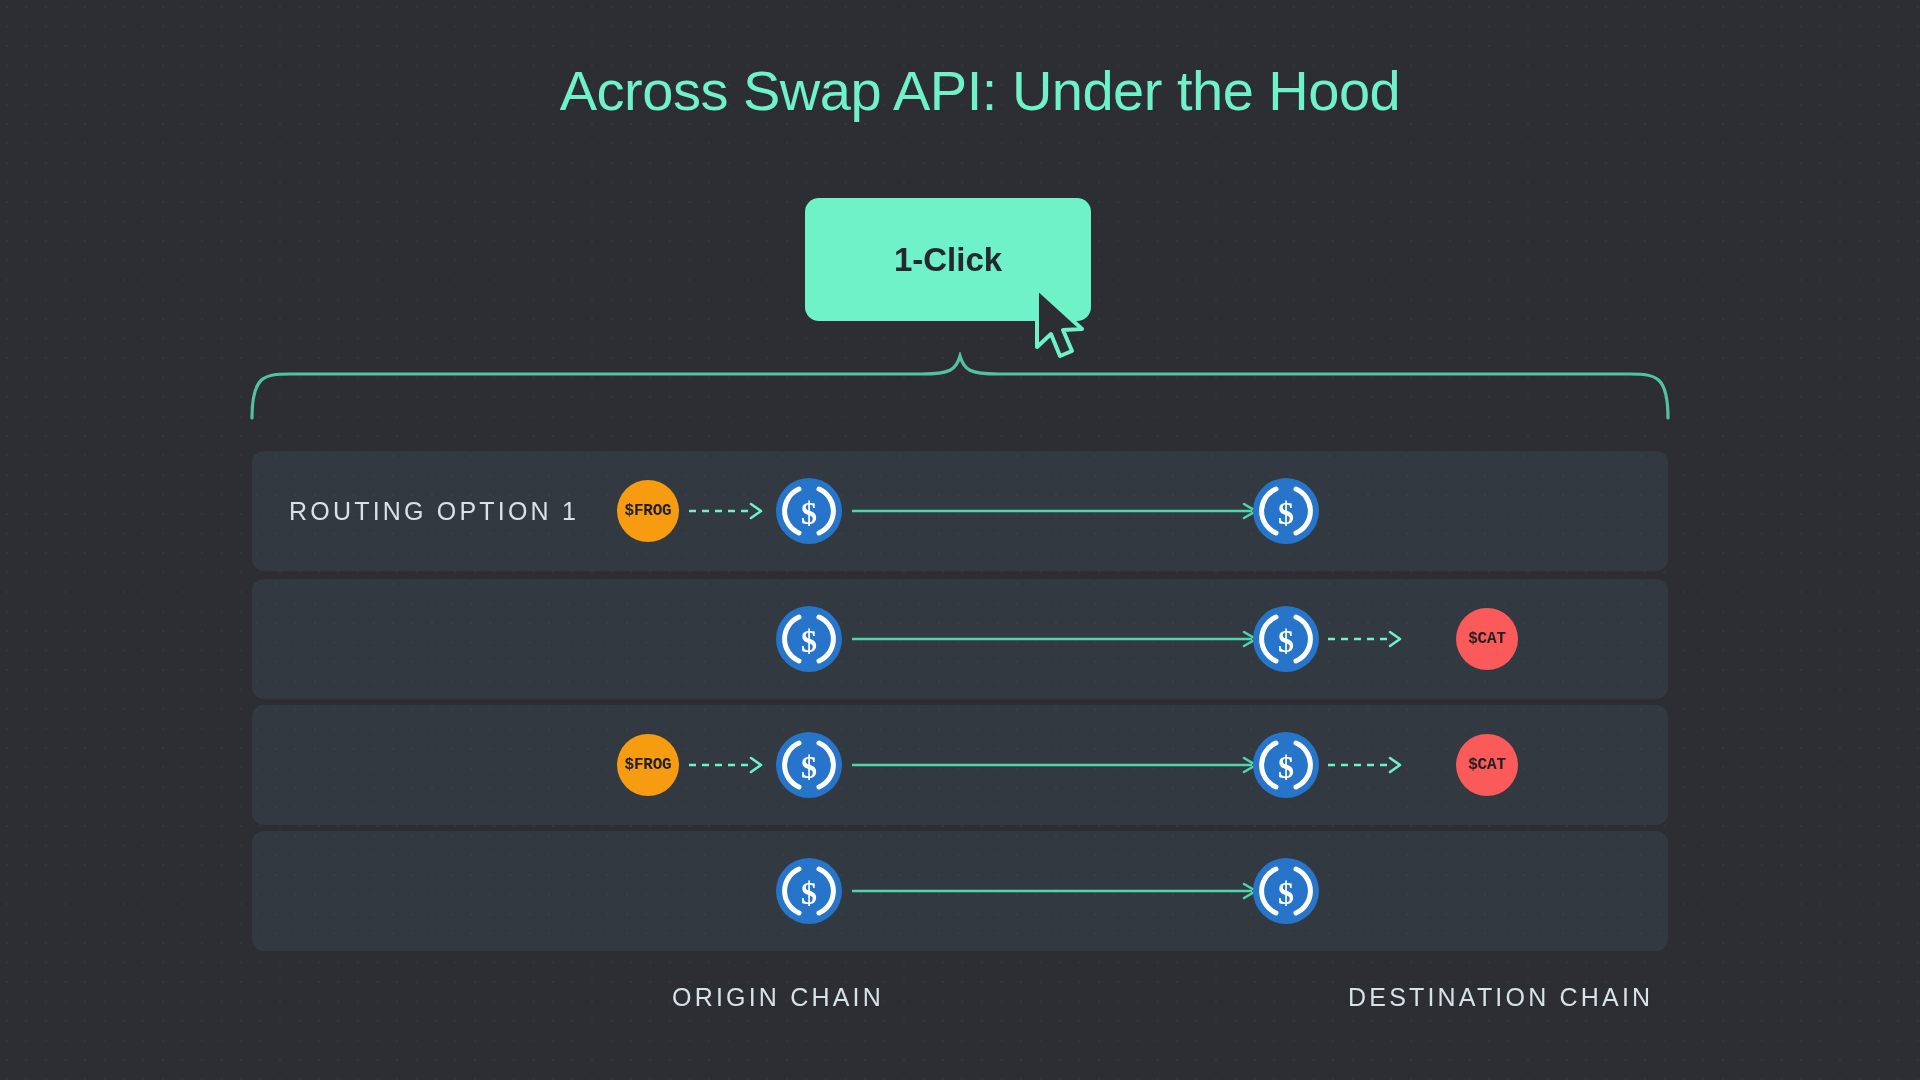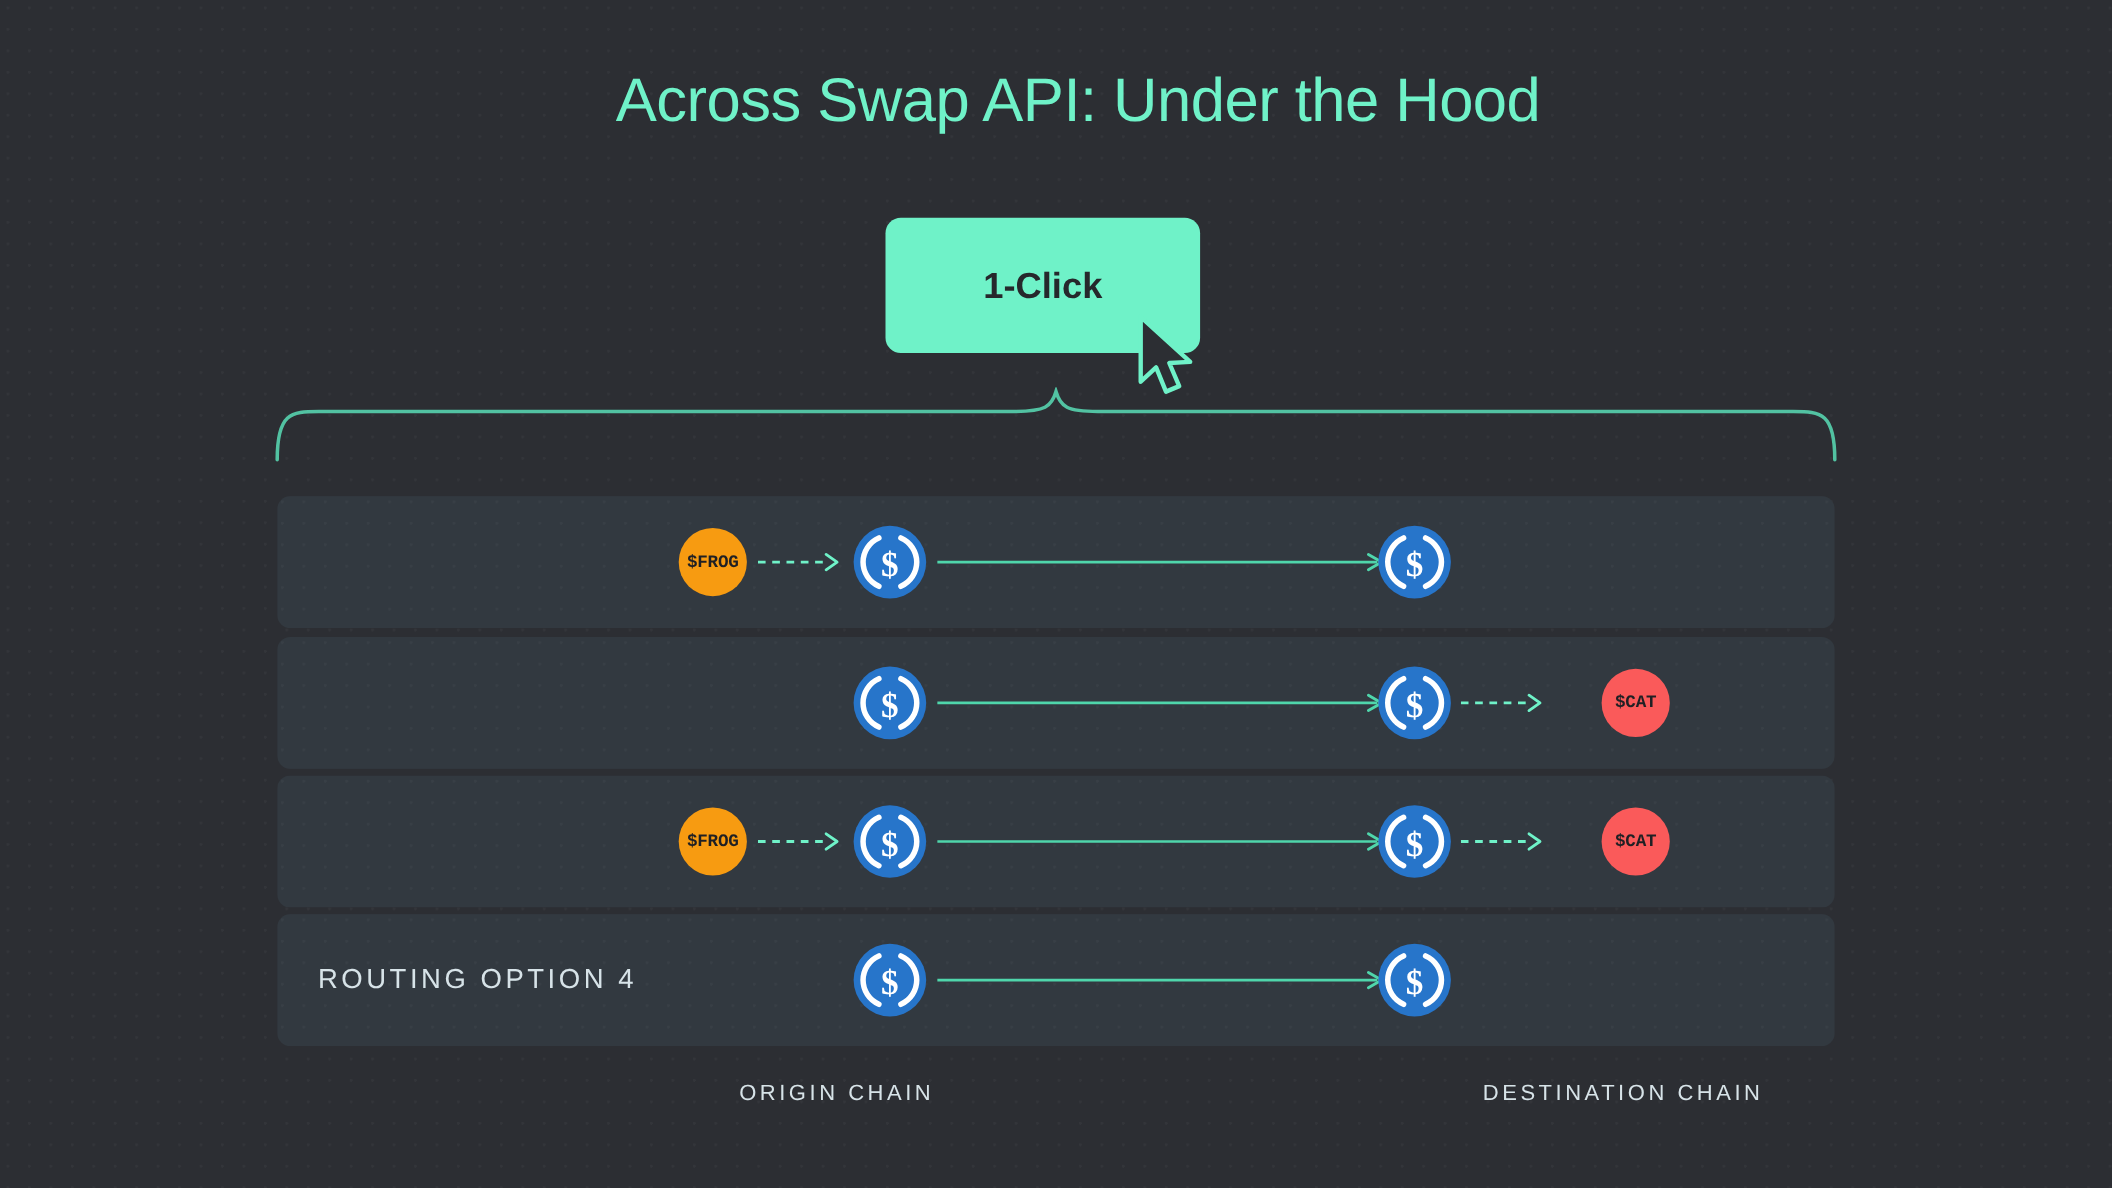--- a/index.html
+++ b/index.html
@@ -114,21 +114,21 @@
   .usdc.origin { left:523px; }
   .usdc.dest   { left:1000px; }
 
   
   .conn { position:absolute; top:50%; transform:translateY(-50%); height:24px; }
 
   
   .chain-label {
     position:absolute;
     top:983px;
-    font-size:20px;
+    font-size:25px;
     letter-spacing:3.2px;
     color:#d7e3e8;
     white-space:nowrap;
   }
   #origin-label { left:672px; }
   #dest-label { left:1348px; }
 </style>
 </head>
 <body>
 
@@ -142,20 +142,21 @@
 
   <svg id="cursor" viewBox="0 0 62 76">
     <path d="M5 3 L5 62 L19 49 L28 71 L40 66 L31 45 L50 44 Z" fill="#2c2e33" stroke="#6ff2c8" stroke-width="4" stroke-linejoin="round"></path>
   </svg>
 
   <svg id="bracket" viewBox="0 0 1420 68" preserveAspectRatio="none">
     <path d="M2 66 C2 24 14 22 40 22 L672 22 C700 22 706 18 710 4 C714 18 720 22 748 22 L1380 22 C1406 22 1418 24 1418 66" fill="none" stroke="#52c2a2" stroke-width="3.2" stroke-linecap="round"></path>
   </svg>
 
   <div class="row" id="row0">
+    <div class="row-label">ROUTING OPTION 1</div>
 
     <div class="token frog">
       <span>$FROG</span>
     </div>
 
     <svg class="conn" style="left:437px; width:80px;" viewBox="0 0 80 24">
       <line x1="0" y1="12" x2="62" y2="12" stroke="#6ff2c8" stroke-width="2.6" stroke-dasharray="7 6"></line>
       <path d="M62 5 L72 12 L62 19" fill="none" stroke="#6ff2c8" stroke-width="2.6" stroke-linecap="round" stroke-linejoin="round"></path>
     </svg>
 
@@ -244,21 +245,20 @@
       <line x1="0" y1="12" x2="62" y2="12" stroke="#6ff2c8" stroke-width="2.6" stroke-dasharray="7 6"></line>
       <path d="M62 5 L72 12 L62 19" fill="none" stroke="#6ff2c8" stroke-width="2.6" stroke-linecap="round" stroke-linejoin="round"></path>
     </svg>
 
     <div class="token cat">
       <span>$CAT</span>
     </div>
   </div>
 
   <div class="row" id="row3">
-    <div class="row-label">ROUTING OPTION 4</div>
 
     <svg class="usdc origin" viewBox="0 0 68 68">
       <circle cx="34" cy="34" r="33" fill="#2775ca"></circle>
       <path d="M24 12 A24 24 0 0 0 24 56" fill="none" stroke="#fff" stroke-width="5" stroke-linecap="round"></path>
       <path d="M44 12 A24 24 0 0 1 44 56" fill="none" stroke="#fff" stroke-width="5" stroke-linecap="round"></path>
       <text x="34" y="47" text-anchor="middle" font-family="Liberation Serif, serif" font-size="32" font-weight="700" fill="#ffffff">$</text>
     </svg>
 
     <svg class="conn" style="left:600px; width:412px;" viewBox="0 0 412 24">
       <line x1="0" y1="12" x2="400" y2="12" stroke="#4fd6ab" stroke-width="2.4"></line>

